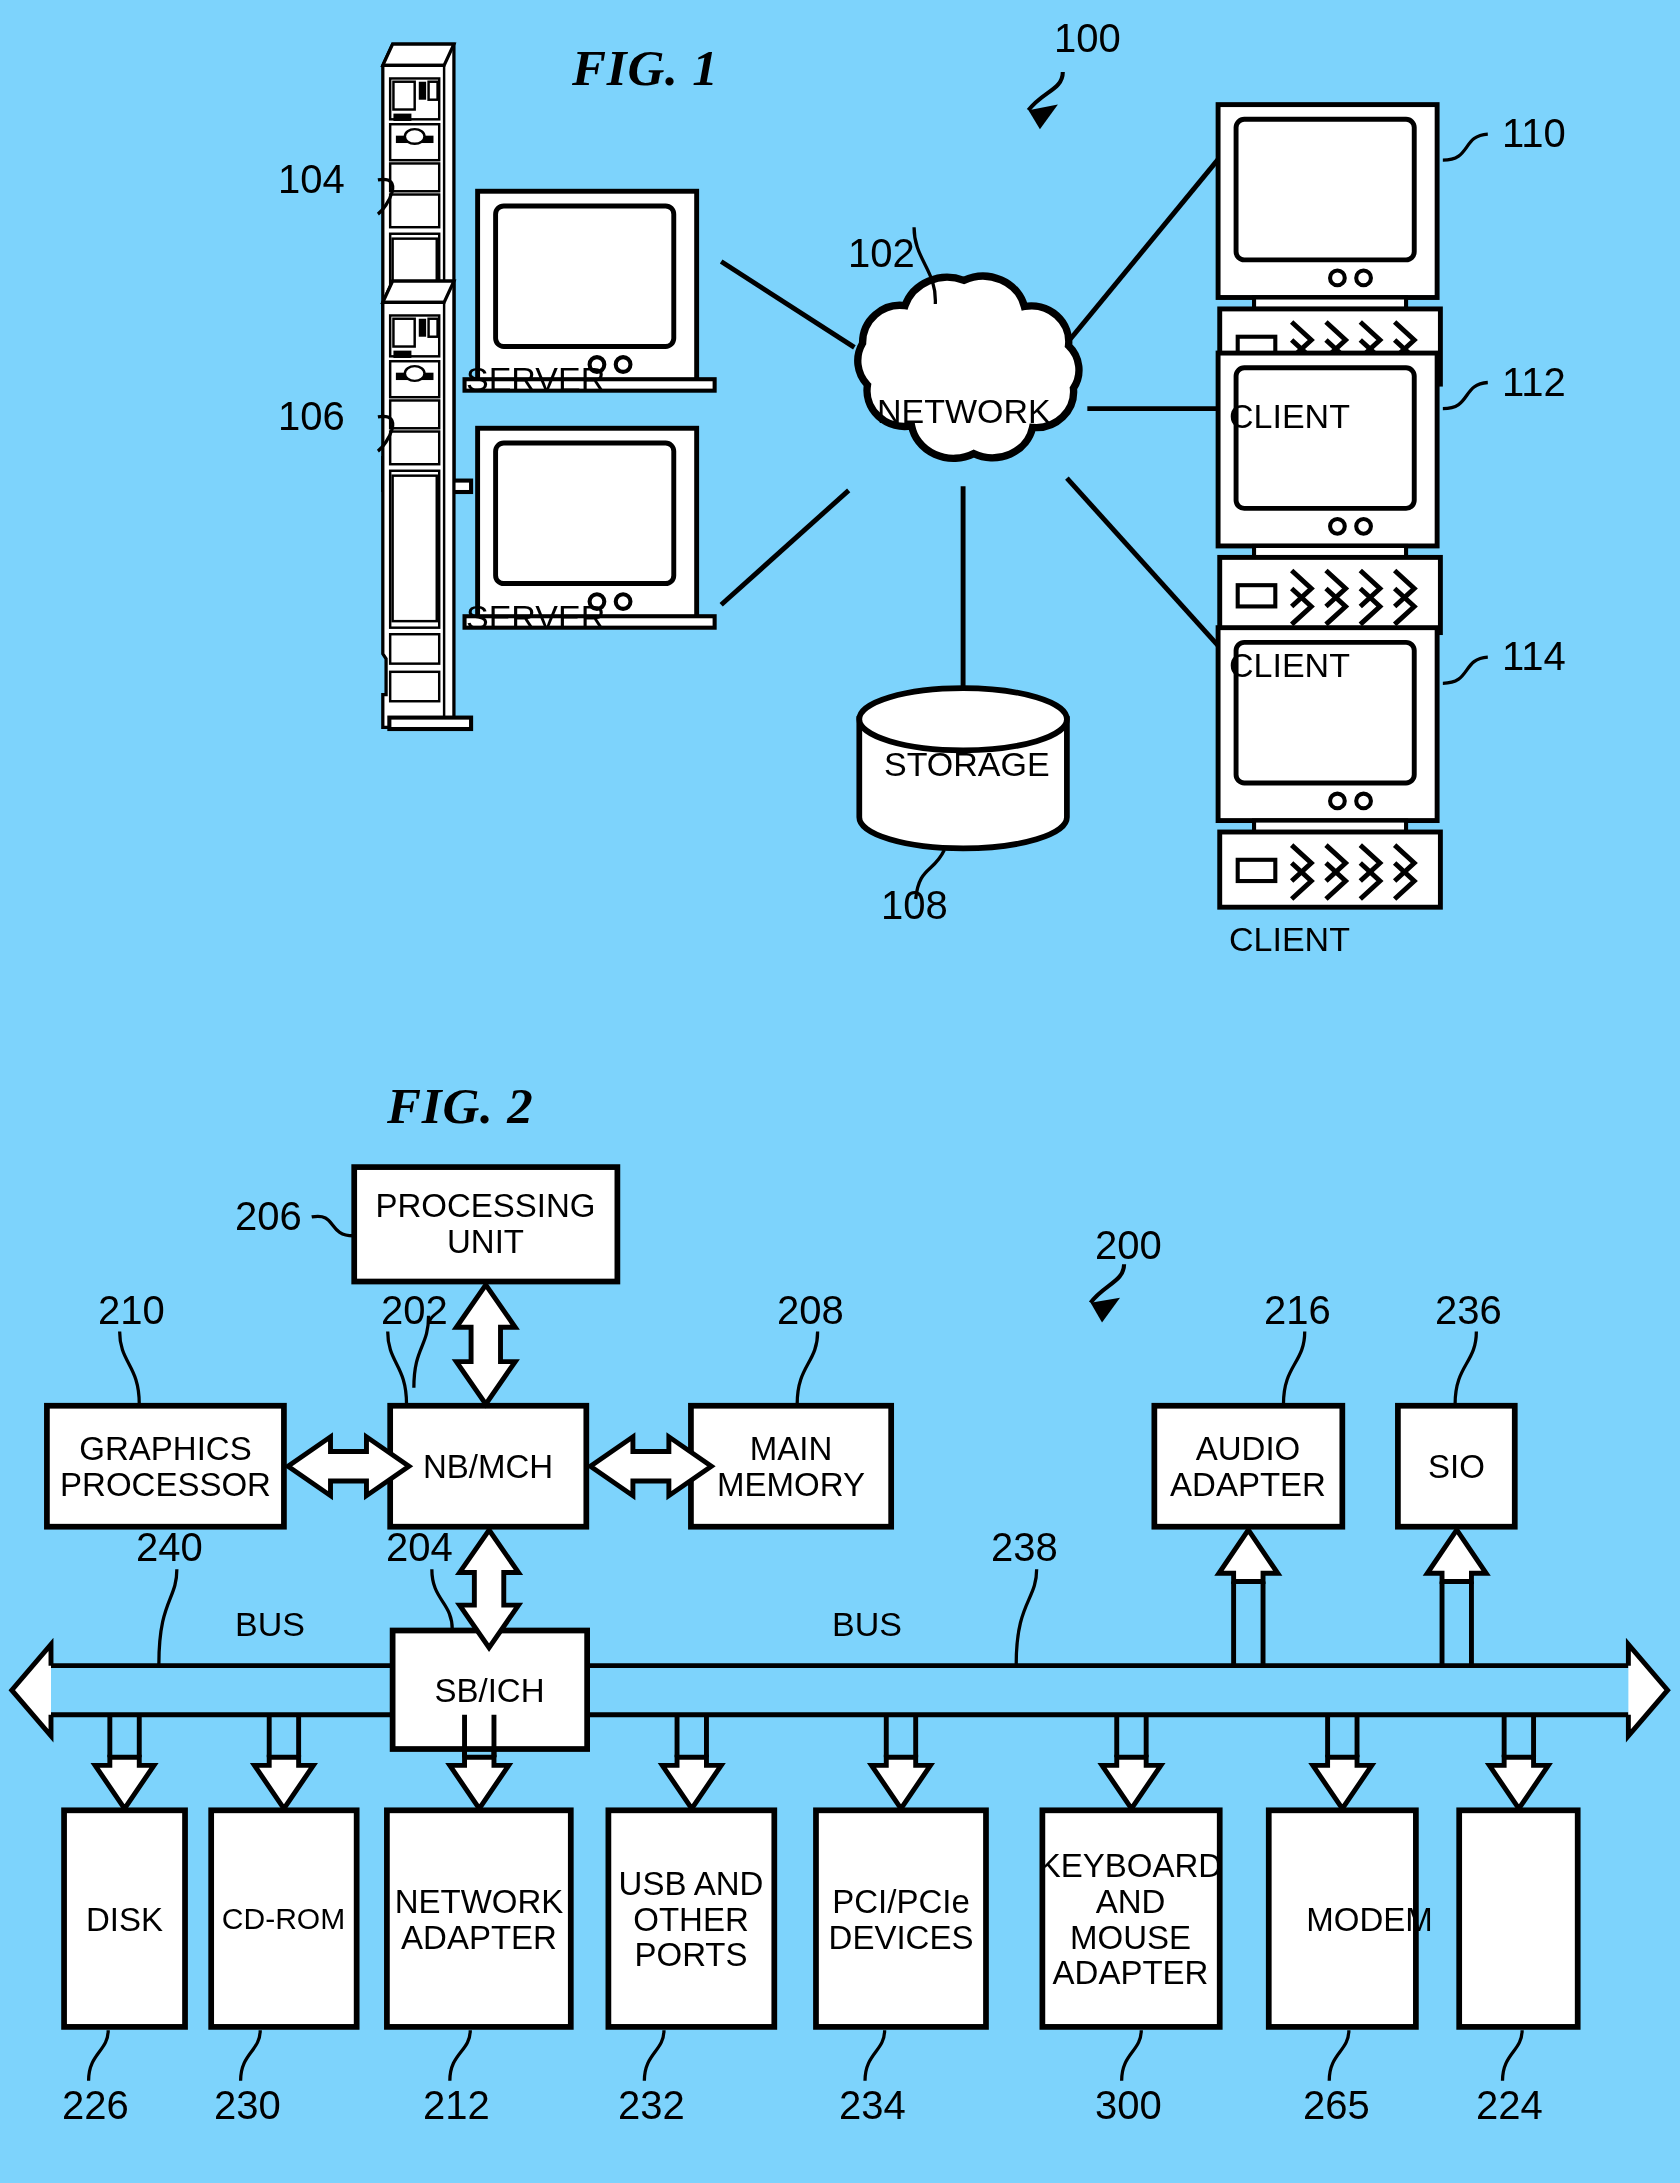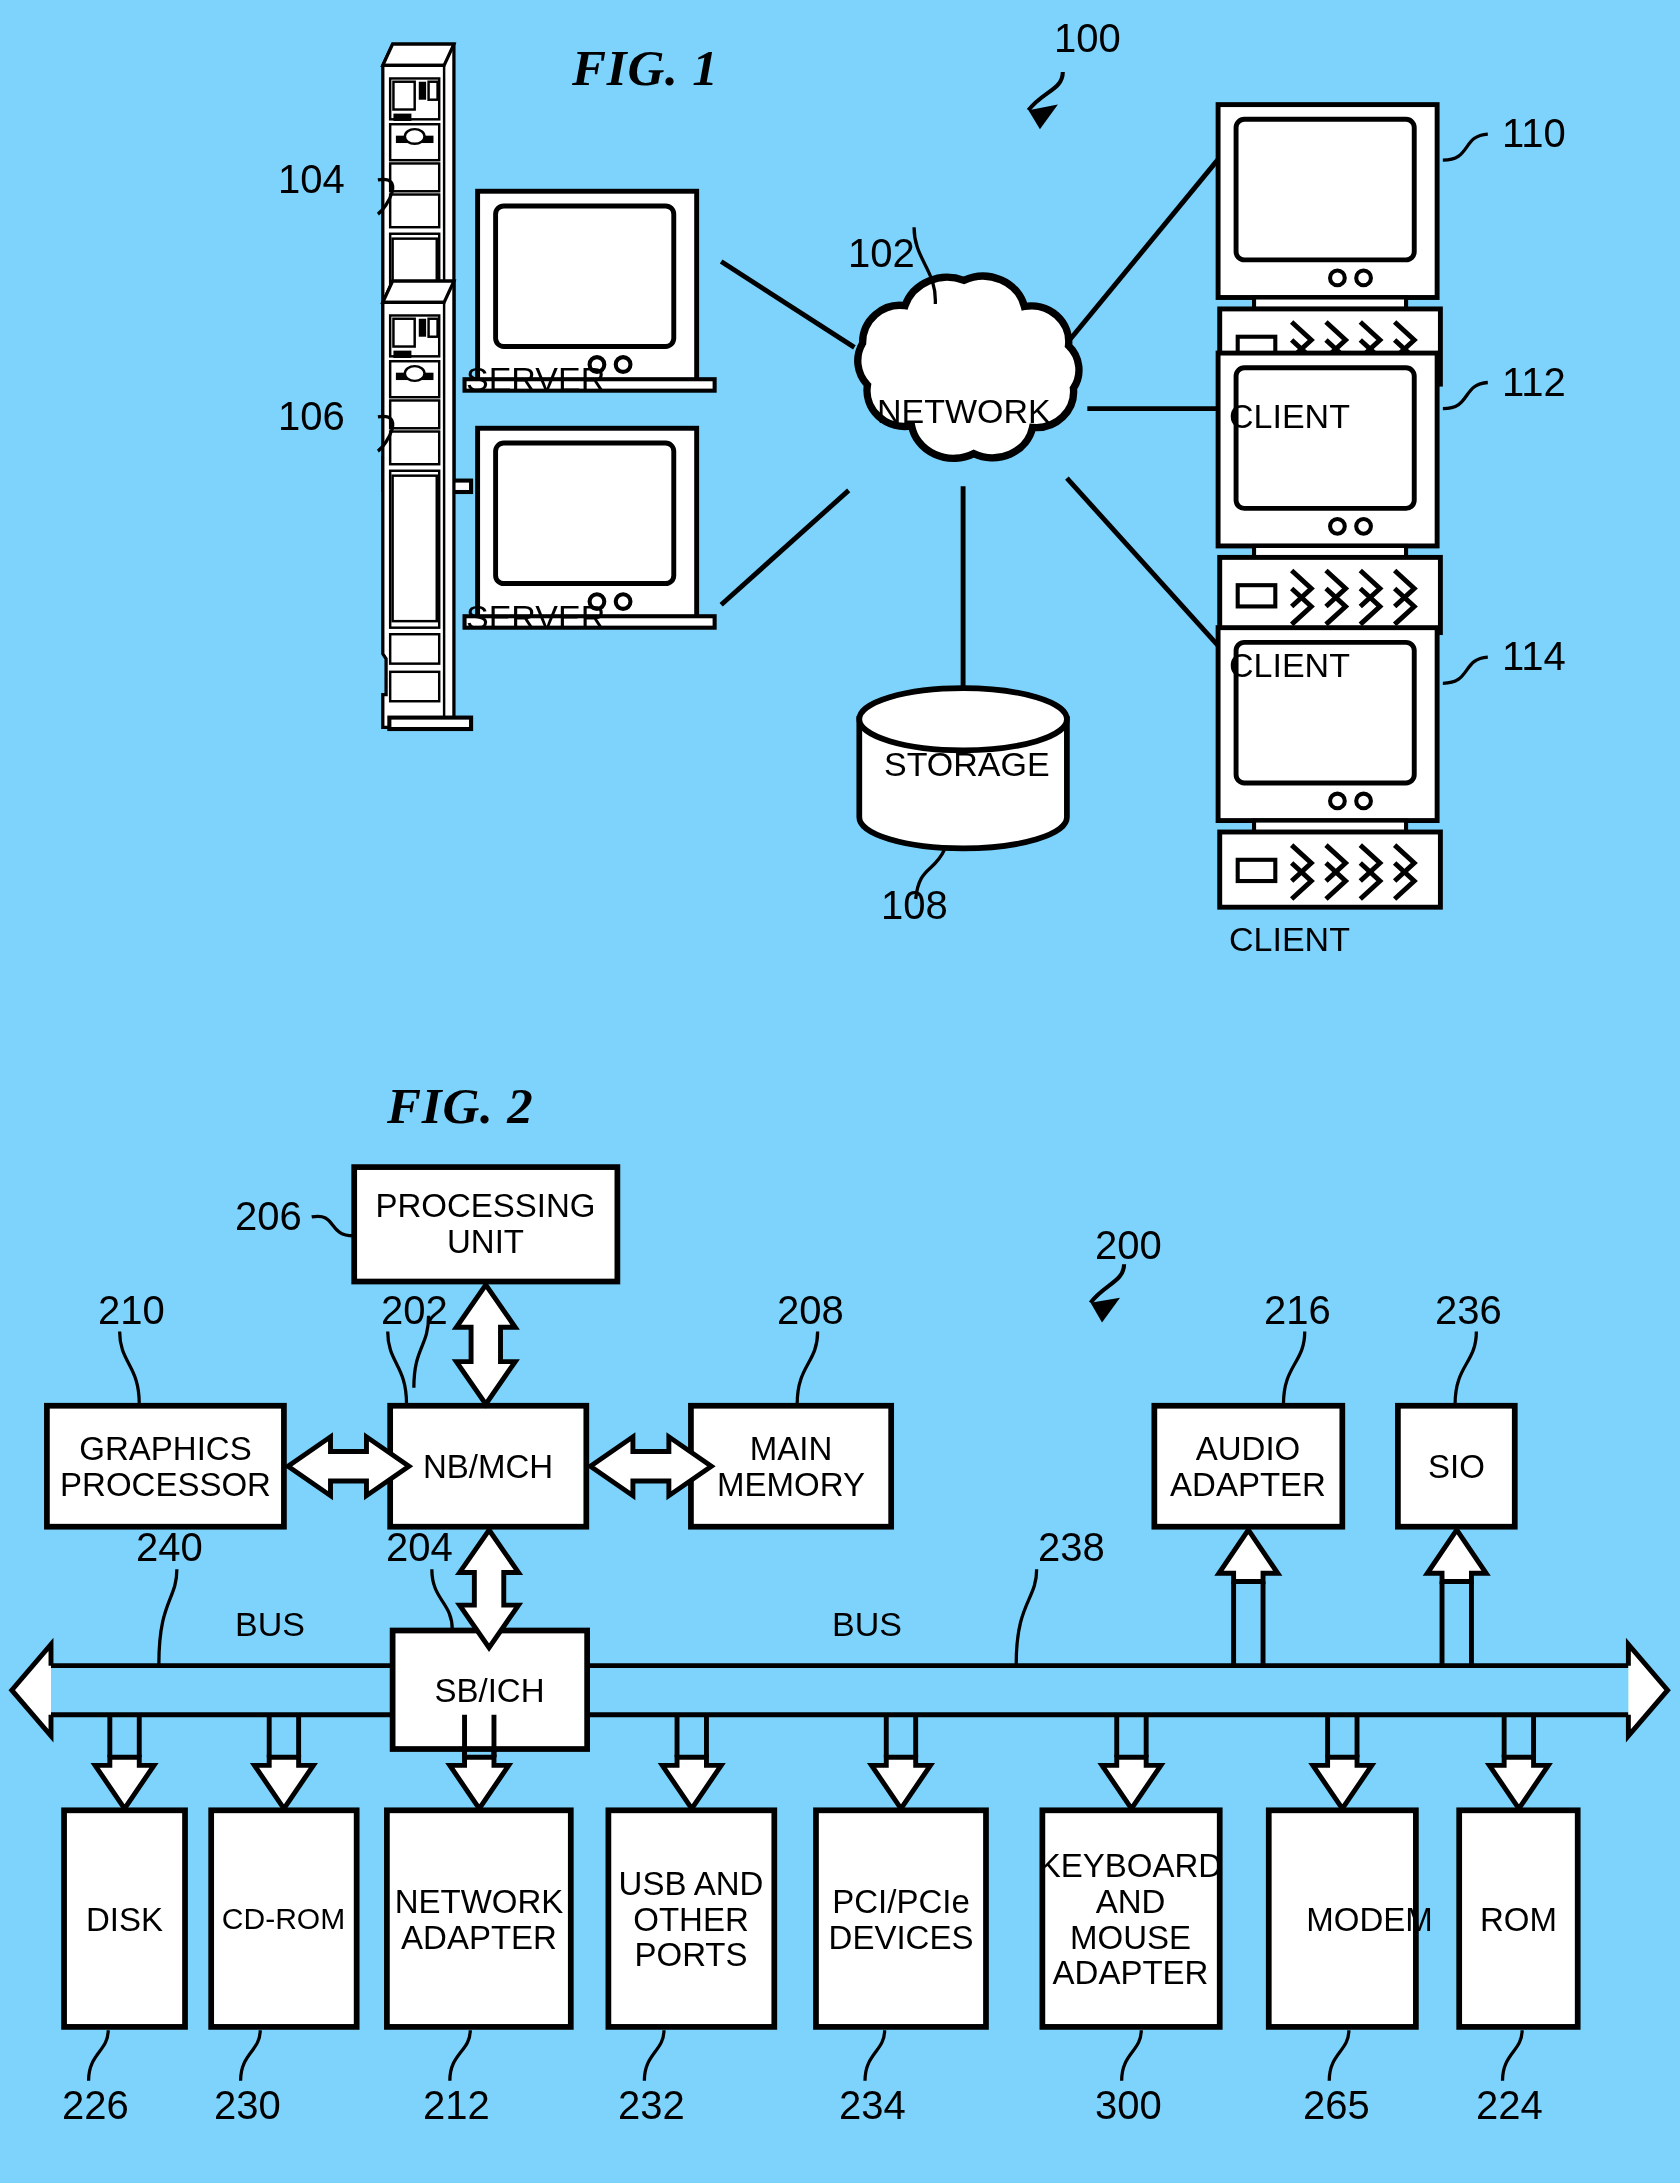--- a/index.html
+++ b/index.html
@@ -289,40 +289,39 @@
   <div class="figtitle" style="left:387px;top:1077px;">FIG. 2</div>
   <div class="refnum" style="left:1095px;top:1223px;">200</div>
   <div class="refnum" style="left:235px;top:1194px;">206</div>
   <div class="refnum" style="left:381px;top:1288px;">202</div>
   <div class="refnum" style="left:98px;top:1288px;">210</div>
   <div class="refnum" style="left:777px;top:1288px;">208</div>
   <div class="refnum" style="left:1264px;top:1288px;">216</div>
   <div class="refnum" style="left:1435px;top:1288px;">236</div>
   <div class="refnum" style="left:386px;top:1525px;">204</div>
   <div class="refnum" style="left:136px;top:1525px;">240</div>
-  <div class="refnum" style="left:991px;top:1525px;margin-left:47px;">238</div>
+  <div class="refnum" style="left:991px;top:1525px;">238</div>
 
   <div class="bustext" style="left:235px;top:1605px;">BUS</div>
   <div class="bustext" style="left:832px;top:1605px;">BUS</div>
 
   <div class="boxtext" style="left:354px;top:1167px;width:263px;height:114px;">PROCESSING UNIT</div>
   <div class="boxtext" style="left:390px;top:1406px;width:196px;height:121px;">NB/MCH</div>
   <div class="boxtext" style="left:47px;top:1406px;width:237px;height:121px;">GRAPHICS PROCESSOR</div>
   <div class="boxtext" style="left:691px;top:1406px;width:200px;height:121px;">MAIN MEMORY</div>
   <div class="boxtext" style="left:1154px;top:1406px;width:188px;height:121px;">AUDIO ADAPTER</div>
   <div class="boxtext" style="left:1398px;top:1406px;width:117px;height:121px;">SIO</div>
   <div class="boxtext" style="left:392px;top:1631px;width:195px;height:119px;">SB/ICH</div>
   <div class="boxtext" style="left:64px;top:1811px;width:121px;height:217px;">DISK</div>
   <div class="boxtext" style="left:211px;top:1811px;width:145px;height:217px;font-size:30px;">CD-ROM</div>
   <div class="boxtext" style="left:387px;top:1811px;width:184px;height:217px;">NETWORK ADAPTER</div>
   <div class="boxtext" style="left:608px;top:1811px;width:166px;height:217px;">USB AND OTHER PORTS</div>
   <div class="boxtext" style="left:816px;top:1811px;width:170px;height:217px;">PCI/PCIe DEVICES</div>
   <div class="boxtext" style="left:1042px;top:1811px;width:177px;height:217px;">KEYBOARD AND MOUSE ADAPTER</div>
   <div class="boxtext" style="left:1296px;top:1811px;width:147px;height:217px;">MODEM</div>
-  <div class="boxtext" style="left:1459px;top:1811px;width:119px;height:217px;">ROM</div>
 
   <div class="refnum" style="left:62px;top:2083px;">226</div>
   <div class="refnum" style="left:214px;top:2083px;">230</div>
   <div class="refnum" style="left:423px;top:2083px;">212</div>
   <div class="refnum" style="left:618px;top:2083px;">232</div>
   <div class="refnum" style="left:839px;top:2083px;">234</div>
   <div class="refnum" style="left:1095px;top:2083px;">300</div>
   <div class="refnum" style="left:1303px;top:2083px;">265</div>
   <div class="refnum" style="left:1476px;top:2083px;">224</div>
 

